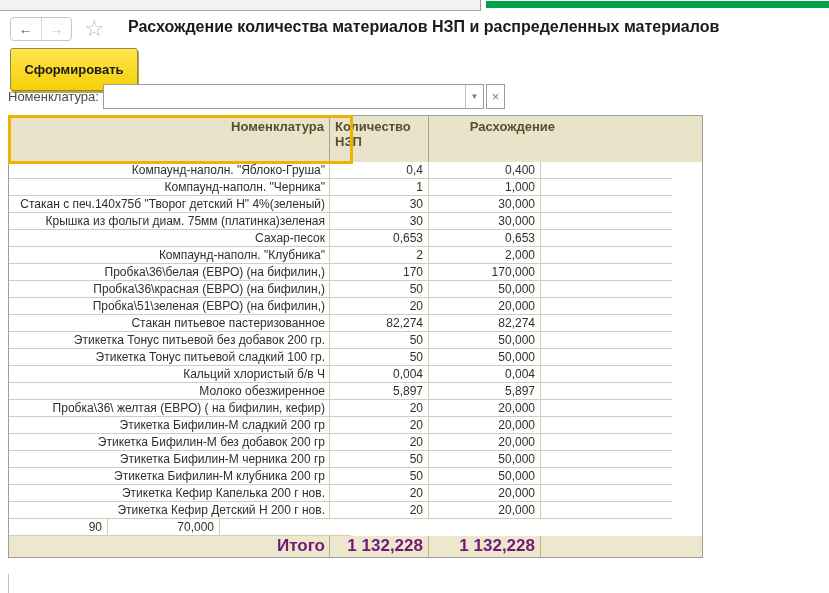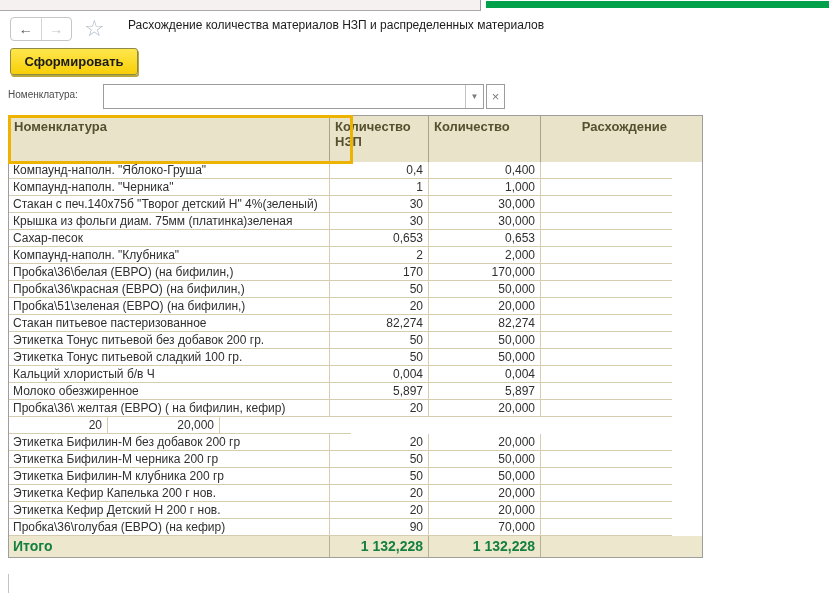--- a/index.html
+++ b/index.html
@@ -13,55 +13,55 @@
   .green-bar { position:absolute; left:486px; top:1px; width:343px; height:7px; background:#00a14b; }
 
   
   .nav-group { position:absolute; left:10px; top:17px; width:62px; height:24px;
                display:flex; background:#fff; border:1px solid #c6c6c6; border-radius:4px; }
   .nav-btn { flex:1; border:none; background:transparent; font-size:14px; font-weight:bold;
              cursor:pointer; line-height:22px; padding:0; }
   .nav-btn.back { color:#4f4f4f; border-right:1px solid #d6d6d6; }
   .nav-btn.fwd  { color:#c4c4c4; }
   .star { position:absolute; left:84px; top:15px; font-size:23px; color:#aebbc9; cursor:pointer; }
-  .page-title { position:absolute; left:128px; top:18px; font-size:12px; font-weight:normal;
+  .page-title { position:absolute; left:128px; top:18px; font-size:16px; font-weight:bold;
                 color:#1b1b1b; white-space:nowrap; }
 
   
-  .generate { position:absolute; left:10px; top:48px; width:128px; height:27px;
+  .generate { position:absolute; left:10px; top:48px; width:128px; height:43px;
               background:linear-gradient(#ffe64d,#f7cf07); border:1px solid #8f8a45;
               border-radius:3px; box-shadow:1px 2px 0 #b7a73c; font-size:13px; font-weight:bold;
               color:#1a1a1a; cursor:pointer; font-family:inherit; }
 
   
-  .filter-label { position:absolute; left:8px; top:89px; font-size:10px; color:#4b4b4b; }
+  .filter-label { position:absolute; left:8px; top:89px; font-size:13px; color:#4b4b4b; }
   .field { position:absolute; left:103px; top:84px; width:381px; height:25px;
            border:1px solid #9c9c9c; background:#fff; display:flex; }
   .field input { flex:1; border:none; outline:none; font-size:13px; padding:0 4px;
                  font-family:inherit; background:transparent; }
   .dd-btn { width:18px; border:none; border-left:1px solid #c2c2c2; background:#fff;
             color:#7b7b7b; font-size:8px; cursor:pointer; padding:0; }
   .clr-btn { position:absolute; left:486px; top:84px; width:19px; height:25px;
              border:1px solid #9c9c9c; background:#fff; color:#7b7b7b; font-size:13px;
              line-height:21px; cursor:pointer; }
 
   
   .tbl { position:absolute; left:8px; top:115px; width:695px; border:1px solid #9e9e9e; background:#fff; }
   .thead { display:flex; background:#e9e4c9; height:46px; }
   .th { font-size:13px; font-weight:bold; color:#56502f; padding:3px 5px;
         border-right:1px solid #a8a38a; overflow:hidden; }
-  .c1 { width:321px; } .c2 { width:99px; } .c3 { width:112px; } .c4 { width:131px; border-right:none;text-align:right; }
+  .c1 { width:321px;text-align:right; } .c2 { width:99px; } .c3 { width:112px; } .c4 { width:131px; border-right:none;text-align:right; }
   .tr { display:flex; height:17px; }
   .td { font-size:12px; color:#2f2f2f; line-height:16px; padding:0 4px;
         border-right:1px solid #d4cdb0; border-bottom:1px solid #d4cdb0;
         white-space:nowrap; overflow:hidden; }
   .td.c4 { border-right:none; }
   .num { text-align:right; padding-right:5px; }
   .tfoot { display:flex; height:21px; background:#ece7cd; }
-  .tfoot .td { font-size:14px; font-weight:bold; color:#15803d; line-height:20px;
+  .tfoot .td { font-size:17px; font-weight:bold; color:#701a75; line-height:20px;
                border-bottom:none; border-right:1px solid #b8b295; }
   .tfoot .td.c4 { border-right:none; }
   .sel { position:absolute; left:-1px; top:-1px; width:345px; height:49px;
          border:3px solid #eeb200; pointer-events:none; z-index:2; }
   .below-line { position:absolute; left:8px; top:574px; width:1px; height:19px; background:#c3c3c3; }
 </style>
 </head>
 <body>
 
 <div class="stage">
@@ -91,21 +91,20 @@
   </div>
   <button class="clr-btn">
     <span>×</span>
   </button>
 
   <div class="tbl">
     <div class="sel"></div>
     <div class="thead">
       <div class="th c1">Номенклатура</div>
       <div class="th c2">Количество НЗП</div>
-      <div class="th c3">Количество</div>
       <div class="th c4">Расхождение</div>
     </div>
     <div>
         <div class="tr">
     <div class="td c1">Компаунд-наполн. "Яблоко-Груша"</div>
     <div class="td c2 num">0,4</div>
     <div class="td c3 num">0,400</div>
     <div class="td c4 num"></div>
   </div>
         <div class="tr">
@@ -186,20 +185,21 @@
     <div class="td c3 num">5,897</div>
     <div class="td c4 num"></div>
   </div>
         <div class="tr">
     <div class="td c1">Пробка\36\ желтая (ЕВРО) ( на бифилин, кефир)</div>
     <div class="td c2 num">20</div>
     <div class="td c3 num">20,000</div>
     <div class="td c4 num"></div>
   </div>
         <div class="tr">
+    <div class="td c1">Этикетка Бифилин-М сладкий 200 гр</div>
     <div class="td c2 num">20</div>
     <div class="td c3 num">20,000</div>
     <div class="td c4 num"></div>
   </div>
         <div class="tr">
     <div class="td c1">Этикетка Бифилин-М без добавок 200 гр</div>
     <div class="td c2 num">20</div>
     <div class="td c3 num">20,000</div>
     <div class="td c4 num"></div>
   </div>
@@ -221,21 +221,20 @@
     <div class="td c3 num">20,000</div>
     <div class="td c4 num"></div>
   </div>
         <div class="tr">
     <div class="td c1">Этикетка Кефир Детский Н 200 г нов.</div>
     <div class="td c2 num">20</div>
     <div class="td c3 num">20,000</div>
     <div class="td c4 num"></div>
   </div>
         <div class="tr">
-    <div class="td c1">Пробка\36\голубая (ЕВРО) (на кефир)</div>
     <div class="td c2 num">90</div>
     <div class="td c3 num">70,000</div>
     <div class="td c4 num"></div>
   </div>
       </div>
     <div class="tfoot">
       <div class="td c1">Итого</div>
       <div class="td c2 num">1 132,228</div>
       <div class="td c3 num">1 132,228</div>
       <div class="td c4 num"></div>

